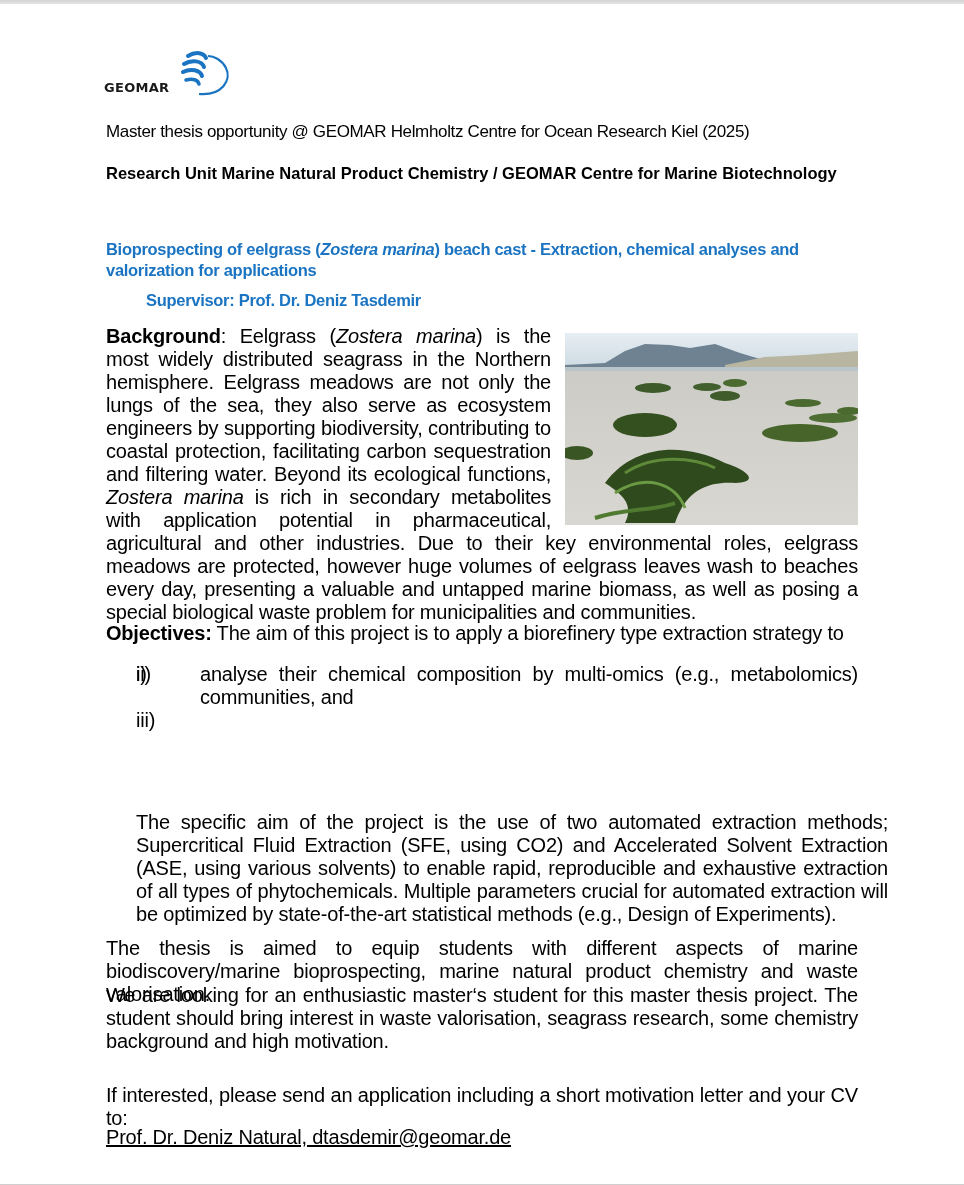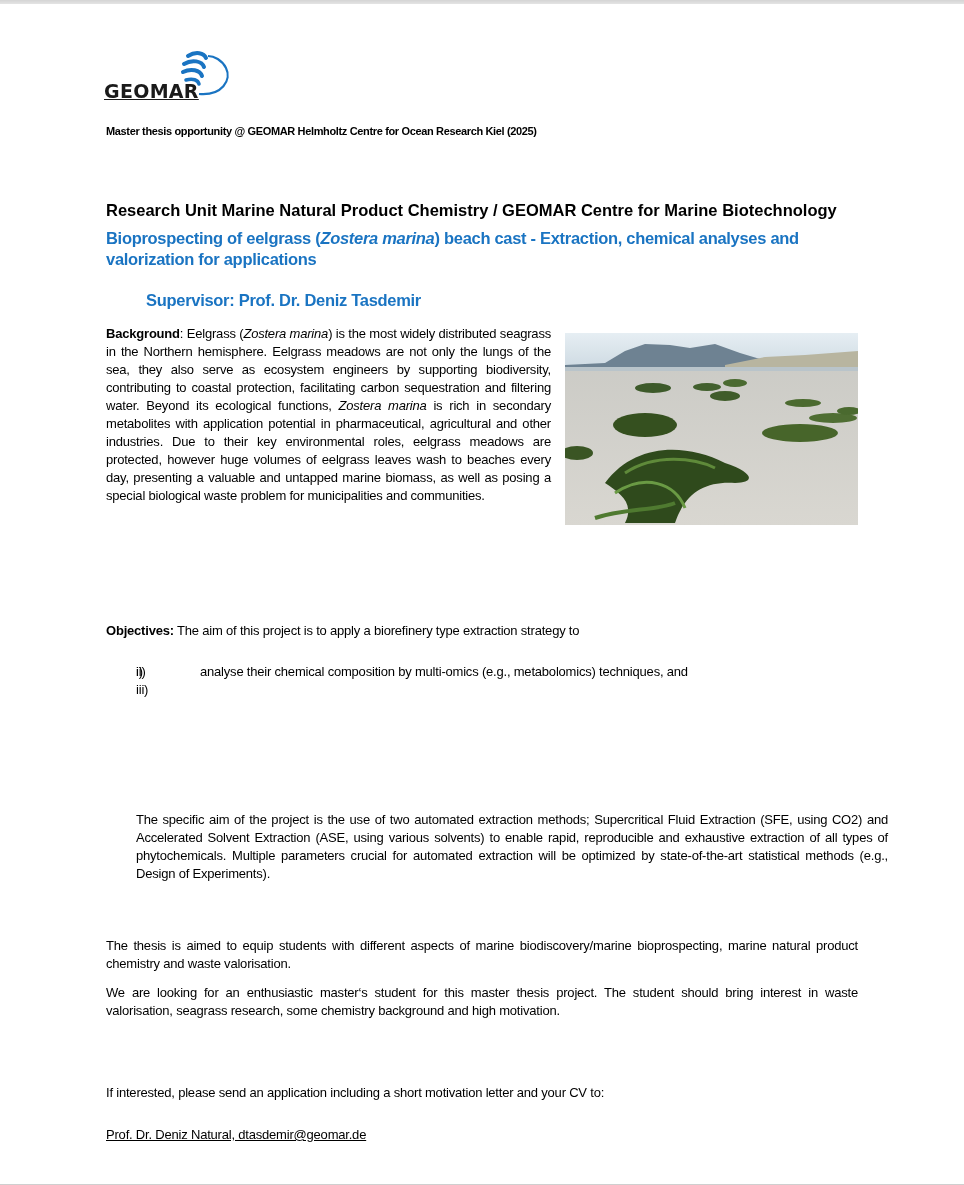--- a/index.html
+++ b/index.html
@@ -3,28 +3,28 @@
   <meta charset="utf-8">
   <style>
     html, body { margin: 0; padding: 0; background: #ffffff; }
     body { width: 964px; height: 1185px; position: relative; overflow: hidden;
            font-family: "Liberation Sans", sans-serif; color: #000; }
     .top-bar { position: absolute; left: 0; top: 0; width: 964px; height: 4px;
                background: linear-gradient(#d4d4d4, #e4e4e4); }
     .bottom-bar { position: absolute; left: 0; bottom: 0; width: 964px; height: 1px; background: #cfcfcf; }
 
     .logo { position: absolute; left: 104px; top: 50px; width: 130px; height: 52px; }
-    .logo-text { position: absolute; left: 0; top: 30px; font-weight: bold; font-size: 19px;
-                 letter-spacing: 0.3px; color: #1a1a1a; font-family: "DejaVu Sans", sans-serif; text-decoration: underline; }
+    .logo-text { position: absolute; left: 0; top: 30px; font-weight: bold; font-size: 13px;
+                 letter-spacing: 0.3px; color: #1a1a1a; font-family: "DejaVu Sans", sans-serif; }
 
     .block { position: absolute; left: 106px; width: 752px; }
-    .h1 { font-weight: bold; font-size: 11px; line-height: 21px; letter-spacing: -0.35px; }
+    .h1 { font-weight: normal; font-size: 17px; line-height: 21px; letter-spacing: -0.35px; }
     .h2 { font-weight: bold; font-size: 16.5px; line-height: 21px; text-align: justify; text-align-last: left; }
     .blue { color: #1a74c2; font-weight: bold; font-size: 16.5px; line-height: 21px; letter-spacing: -0.3px; }
-    .body-text { font-size: 13px; line-height: 18px; text-align: justify; letter-spacing: -0.2px; }
+    .body-text { font-size: 20px; line-height: 23px; text-align: justify; letter-spacing: -0.2px; }
     .justify-last-left { text-align-last: left; }
 
     .bg-wrap { position: absolute; left: 106px; top: 325px; width: 752px; }
     .photo { float: right; width: 293px; height: 192px; margin: 8px 0 4px 14px; position: relative; overflow: hidden; }
 
     .list-row { position: relative; padding-left: 94px; }
     .list-marker { position: absolute; left: 30px; top: 0; }
     .indented { padding-left: 30px; }
     .link { text-decoration: underline; color: #000; cursor: pointer; }
   </style>
@@ -39,23 +39,23 @@
     <path d="M84 6 C92 1 100 3 102 8" fill="none" stroke="#1a74c2" stroke-width="4" stroke-linecap="round"></path>
     <path d="M80 14 C88 9 98 11 100 17" fill="none" stroke="#1a74c2" stroke-width="4" stroke-linecap="round"></path>
     <path d="M79 22 C87 18 96 20 98 26" fill="none" stroke="#1a74c2" stroke-width="4" stroke-linecap="round"></path>
     <path d="M82 30 C89 28 94 30 95 34" fill="none" stroke="#1a74c2" stroke-width="3.5" stroke-linecap="round"></path>
   </svg>
   <span class="logo-text">GEOMAR</span>
 </div>
 
 <div class="block h1" style="top:121px;">Master thesis opportunity @ GEOMAR Helmholtz Centre for Ocean Research Kiel (2025)</div>
 
-<div class="block h2" style="top:163px;margin-top:37px;">Research Unit Marine Natural Product Chemistry / GEOMAR Centre for Marine Biotechnology</div>
+<div class="block h2" style="top:163px;">Research Unit Marine Natural Product Chemistry / GEOMAR Centre for Marine Biotechnology</div>
 
-<div class="block blue" style="top:228px;">
+<div class="block blue" style="top:239px;">
   <span>Bioprospecting of eelgrass (</span><i>Zostera marina</i><span>) beach cast - Extraction, chemical analyses and valorization for applications</span>
 </div>
 
 <div class="block blue" style="top:290px;margin-left:40px;">Supervisor: Prof. Dr. Deniz Tasdemir</div>
 
 <div class="bg-wrap body-text">
   <div class="photo">
     <svg width="293" height="192" viewBox="0 0 293 192">
       <defs>
         <linearGradient id="sky" x1="0" y1="0" x2="0" y2="1">
@@ -94,21 +94,21 @@
 <div class="block body-text" style="top:622px;">
   <b>Objectives:</b><span> The aim of this project is to apply a biorefinery type extraction strategy to</span>
 </div>
 
 <div class="block body-text" style="top:663px;">
   <div class="list-row">
     <span class="list-marker">i)</span>
   </div>
   <div class="list-row">
     <span class="list-marker">ii)</span>
-    <span>analyse their chemical composition by multi-omics (e.g., metabolomics) techniques, and</span>
+    <span>analyse their chemical composition by multi-omics (e.g., metabolomics) communities, and</span>
   </div>
   <div class="list-row">
     <span class="list-marker">iii)</span>
   </div>
 </div>
 
 <div class="block body-text indented justify-last-left" style="top:811px;">The specific aim of the project is the use of two automated extraction methods; Supercritical Fluid Extraction (SFE, using CO2) and Accelerated Solvent Extraction (ASE, using various solvents) to enable rapid, reproducible and exhaustive extraction of all types of phytochemicals. Multiple parameters crucial for automated extraction will be optimized by state-of-the-art statistical methods (e.g., Design of Experiments).</div>
 
 <div class="block body-text" style="top:937px;">The thesis is aimed to equip students with different aspects of marine biodiscovery/marine bioprospecting, marine natural product chemistry and waste valorisation.</div>
 

